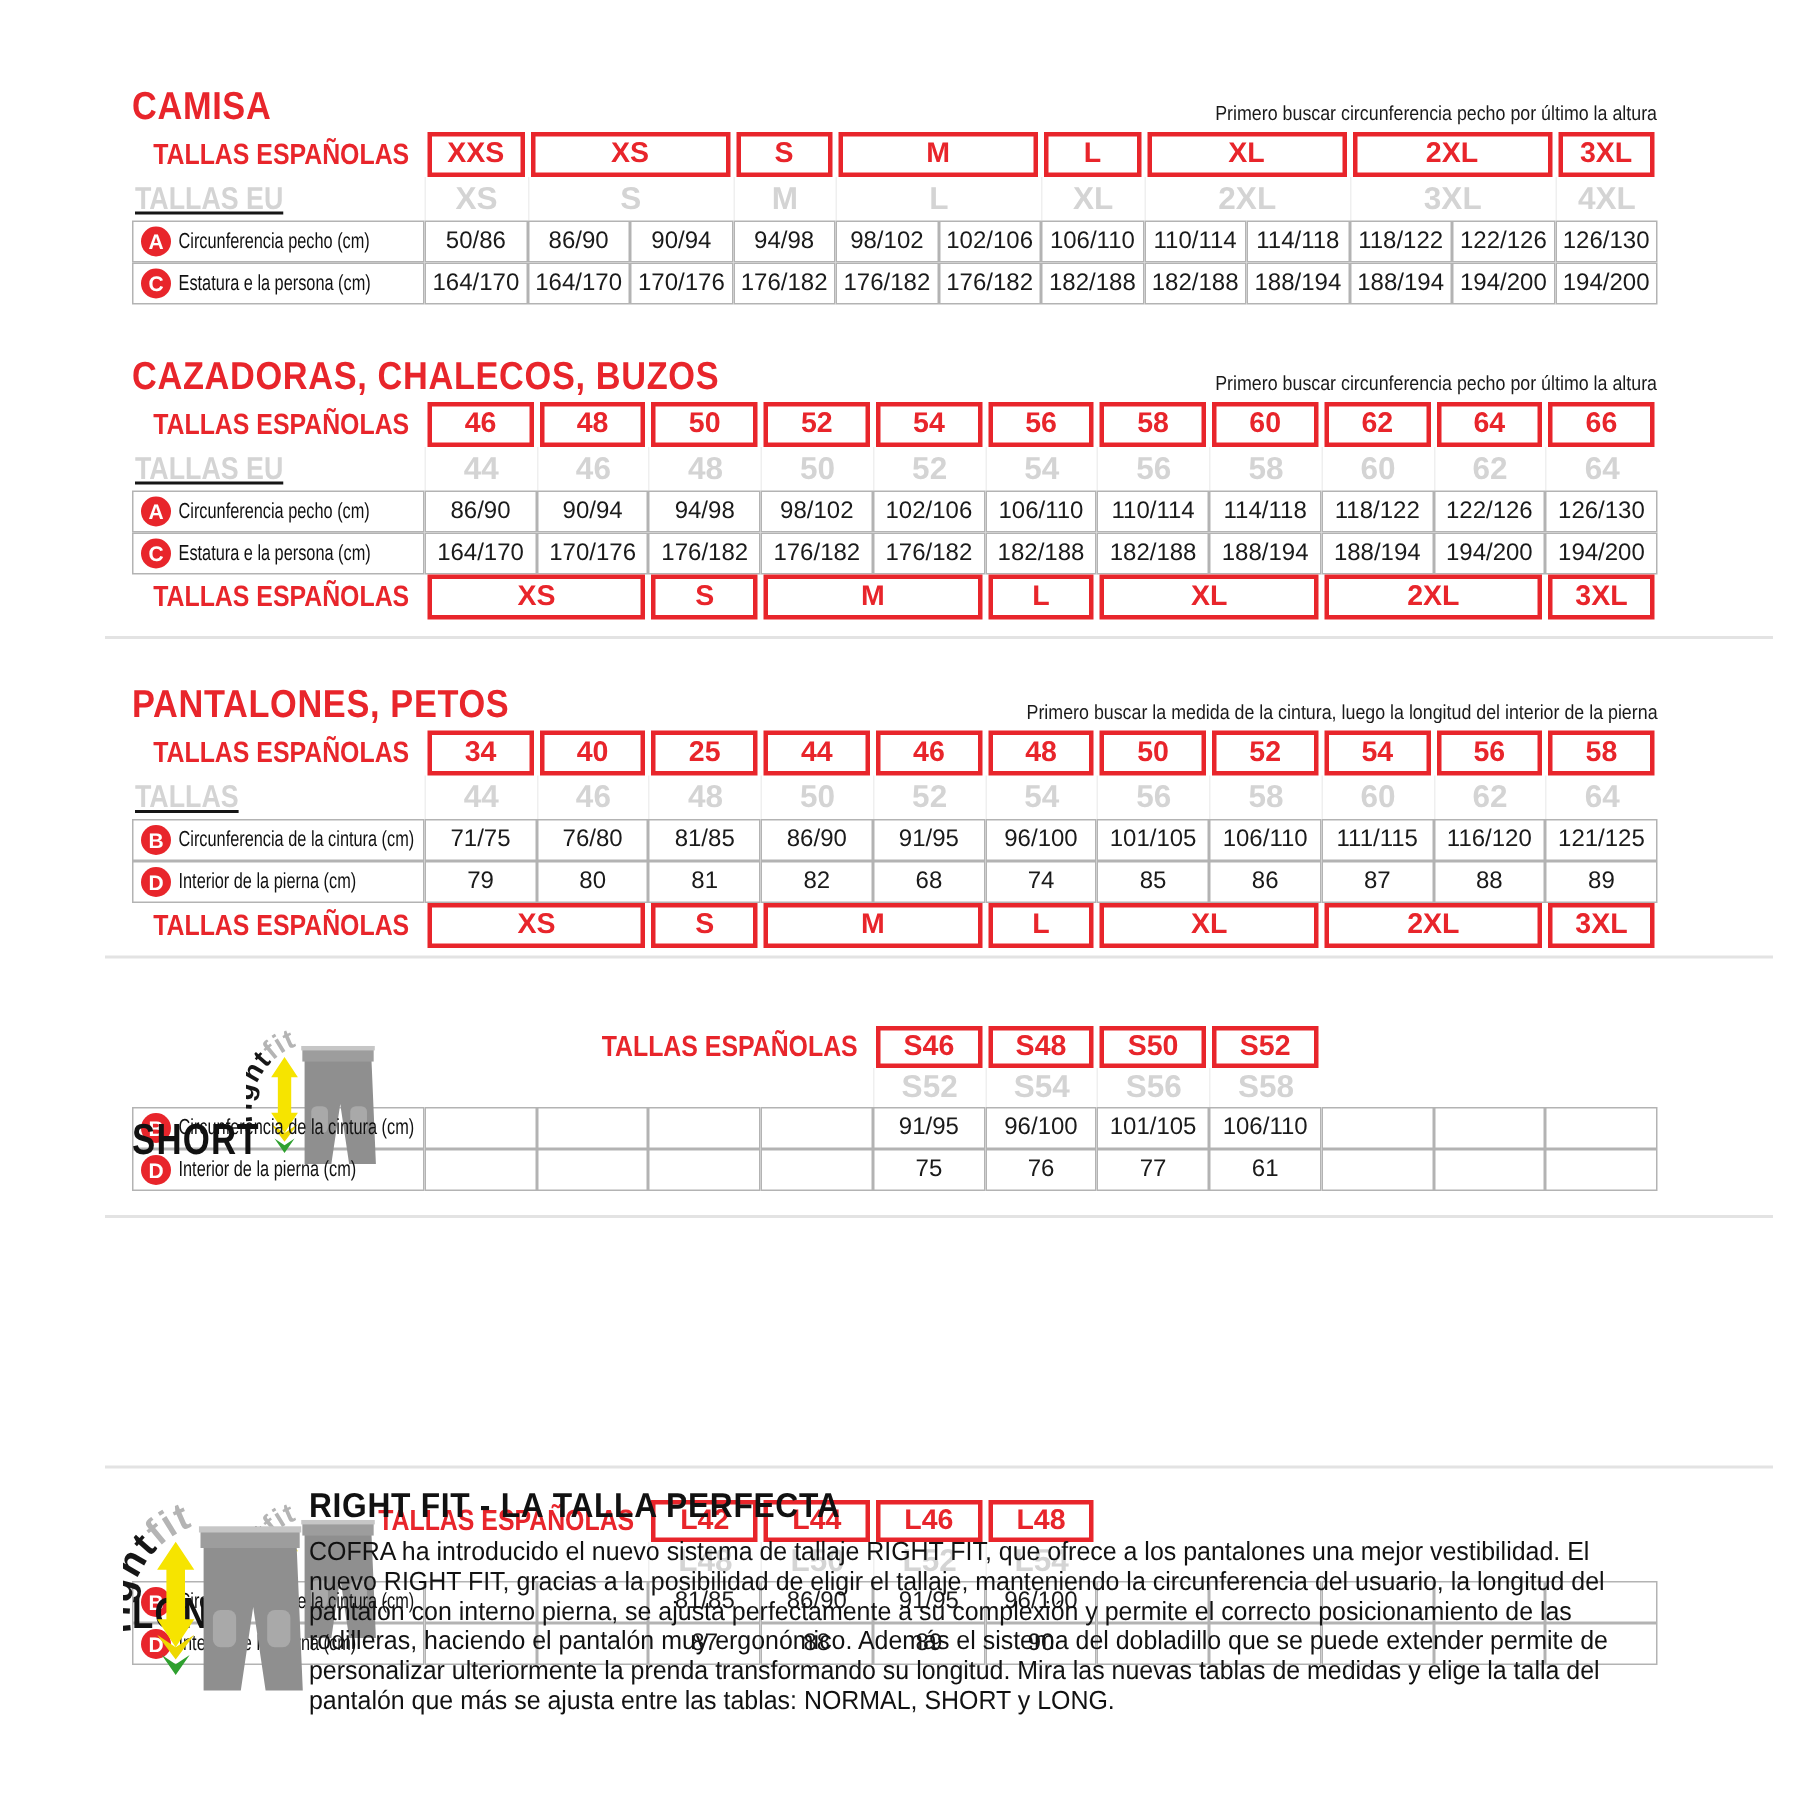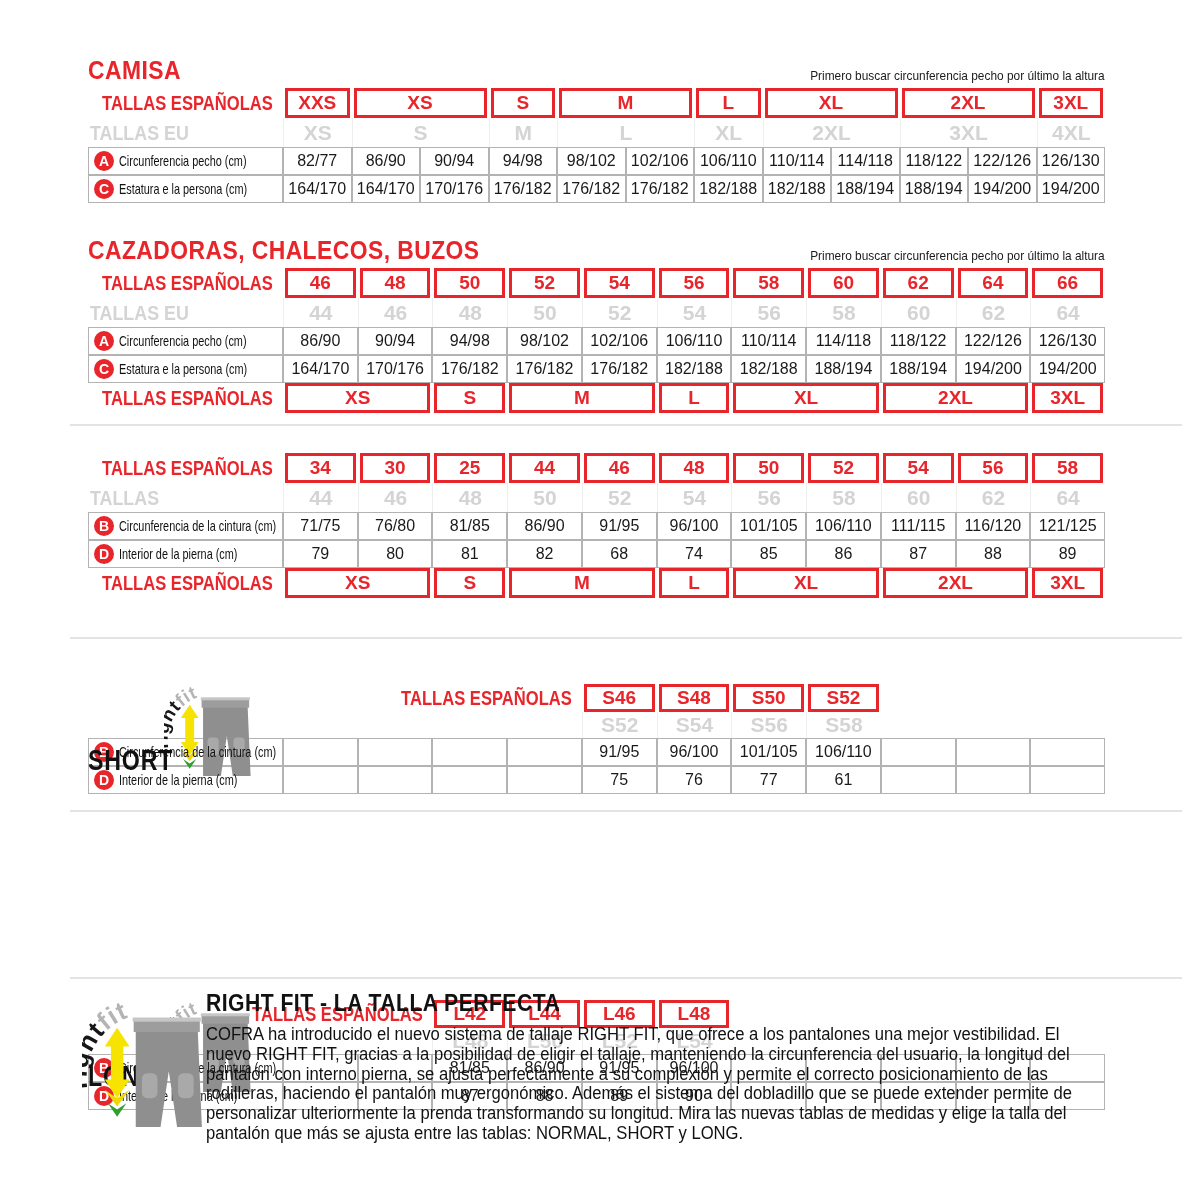--- a/index.html
+++ b/index.html
@@ -35,21 +35,21 @@
   .t-row .t-cell{display:flex;align-items:center;justify-content:center;min-width:0;}
   .t-row.red .t-cell{border:3px solid var(--red);margin:0 2px;color:var(--red);font-weight:bold;font-size:19px;background:#fff;}
   .t-row.gray .t-cell{color:var(--graytxt);font-weight:bold;font-size:21px;border-left:1px solid #efefef;}
   .t-row.gray .t-cell:first-of-type{border-left:none;}
   .t-row.data .t-cell{border:1px solid var(--line);font-size:16px;color:#1a1a1a;background:#fff;}
 
   .t-label{display:flex;align-items:center;min-width:0;}
   .t-row.red .t-label{justify-content:flex-end;padding-right:10px;}
   .t-row.red .t-label .lbl-text{color:var(--red);font-weight:bold;font-size:19.5px;
     transform:scaleX(.85);transform-origin:right center;white-space:nowrap;}
-  .t-row.gray .t-label{justify-content:flex-start;padding-left:2px;}
+  .t-row.gray .t-label{justify-content:flex-start;padding-left:2px;text-decoration:underline;}
   .t-row.gray .t-label .lbl-text{color:var(--graytxt);font-weight:bold;font-size:21px;
     transform:scaleX(.85);transform-origin:left center;white-space:nowrap;}
   .t-row.data .t-label{border:1px solid var(--line);padding-left:5px;gap:5px;justify-content:flex-start;}
   .t-row.data .t-label .lbl-text{font-size:14.5px;color:#111;
     transform:scaleX(.75);transform-origin:left center;white-space:nowrap;}
 
   .badge{flex:0 0 auto;width:20px;height:20px;border-radius:50%;background:var(--red);
     color:#fff;font-weight:bold;font-size:14px;display:flex;align-items:center;justify-content:center;}
 
   
@@ -127,21 +127,21 @@
           <div class="t-cell">XL</div>
           <div class="t-cell" style="grid-column: span 2;">2XL</div>
           <div class="t-cell" style="grid-column: span 2;">3XL</div>
           <div class="t-cell">4XL</div>
         </div>
         <div class="t-row data" style="grid-template-columns: 195px repeat(12, 1fr);">
           <div class="t-label" style="grid-column: 1 / span 1;">
             <span class="badge">A</span>
             <span class="lbl-text">Circunferencia pecho (cm)</span>
           </div>
-          <div class="t-cell">82/77</div>
+          <div class="t-cell">50/86</div>
           <div class="t-cell">86/90</div>
           <div class="t-cell">90/94</div>
           <div class="t-cell">94/98</div>
           <div class="t-cell">98/102</div>
           <div class="t-cell">102/106</div>
           <div class="t-cell">106/110</div>
           <div class="t-cell">110/114</div>
           <div class="t-cell">114/118</div>
           <div class="t-cell">118/122</div>
           <div class="t-cell">122/126</div>
@@ -251,27 +251,31 @@
           <div class="t-cell" style="grid-column: span 2;">XL</div>
           <div class="t-cell" style="grid-column: span 2;">2XL</div>
           <div class="t-cell">3XL</div>
         </div>
       </div>
   </section>
 
   <div class="divider" style="top:424px"></div>
 
   <section class="sec" id="sec-pantalones">
+    <div class="sec-header">
+      <h2 class="sec-title">PANTALONES, PETOS</h2>
+      <div class="sec-note">Primero buscar la medida de la cintura, luego la longitud del interior de la pierna</div>
+    </div>
     <div class="t-body">
         <div class="t-row red" style="grid-template-columns: 195px repeat(11, 1fr);">
           <div class="t-label" style="grid-column: 1 / span 1;">
             <span class="lbl-text">TALLAS ESPAÑOLAS</span>
           </div>
           <div class="t-cell">34</div>
-          <div class="t-cell">30</div>
+          <div class="t-cell">40</div>
           <div class="t-cell">25</div>
           <div class="t-cell">44</div>
           <div class="t-cell">46</div>
           <div class="t-cell">48</div>
           <div class="t-cell">50</div>
           <div class="t-cell">52</div>
           <div class="t-cell">54</div>
           <div class="t-cell">56</div>
           <div class="t-cell">58</div>
         </div>

